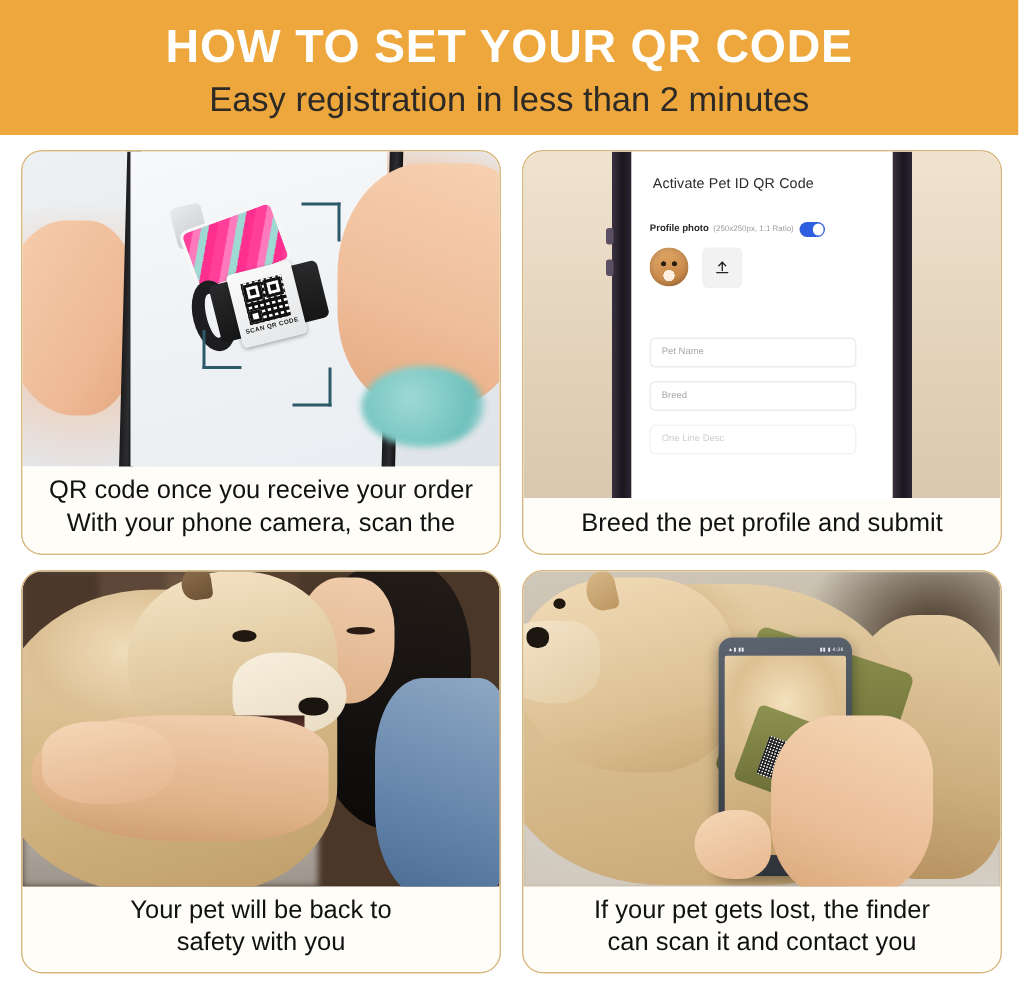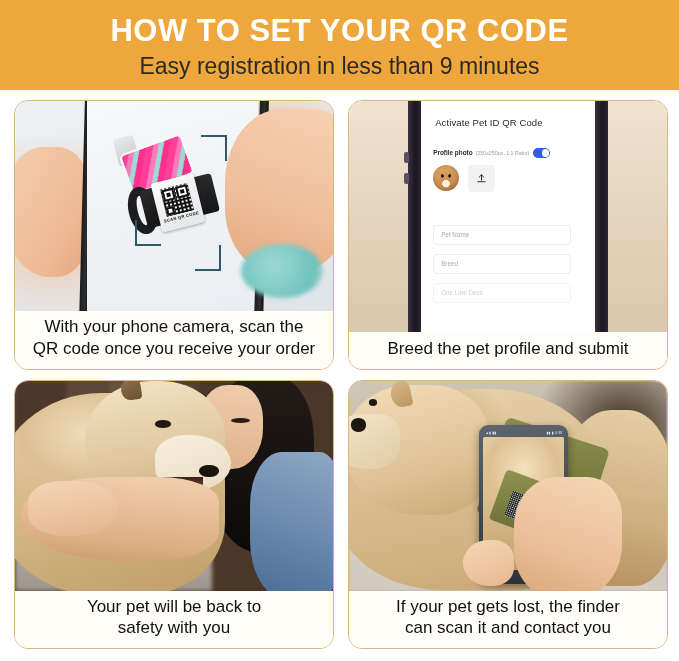--- a/index.html
+++ b/index.html
@@ -413,21 +413,21 @@
     border-radius:38% 46% 46% 40%;
   }
 </style>
 </head>
 <body>
 
 <div class="page">
 
   <div class="header">
     <div class="header-title">HOW TO SET YOUR QR CODE</div>
-    <div class="header-sub">Easy registration in less than 9 minutes</div>
+    <div class="header-sub">Easy registration in less than 2 minutes</div>
   </div>
 
   <div class="grid">
 
     <div class="card">
       <div class="card-media">
         <div class="ph1">
           <div class="ph1-thumb"></div>
           <div class="ph1-phoneedgeL"></div>
           <div class="ph1-screen">
@@ -446,22 +446,22 @@
             <div class="ph1-bracket bk-tr"></div>
             <div class="ph1-bracket bk-bl"></div>
             <div class="ph1-bracket bk-br"></div>
           </div>
           <div class="ph1-phoneedgeR"></div>
           <div class="ph1-hand"></div>
           <div class="ph1-teal"></div>
         </div>
       </div>
       <div class="card-caption cap-2line">
+        <div>QR code once you receive your order</div>
         <div>With your phone camera, scan the</div>
-        <div>QR code once you receive your order</div>
       </div>
     </div>
 
     <div class="card">
       <div class="card-media">
         <div class="ph2">
           <div class="ph2-bgL"></div>
           <div class="ph2-bgR"></div>
           <div class="ph2-bezelL"></div>
           <div class="ph2-btn" style="top:22%"></div>

